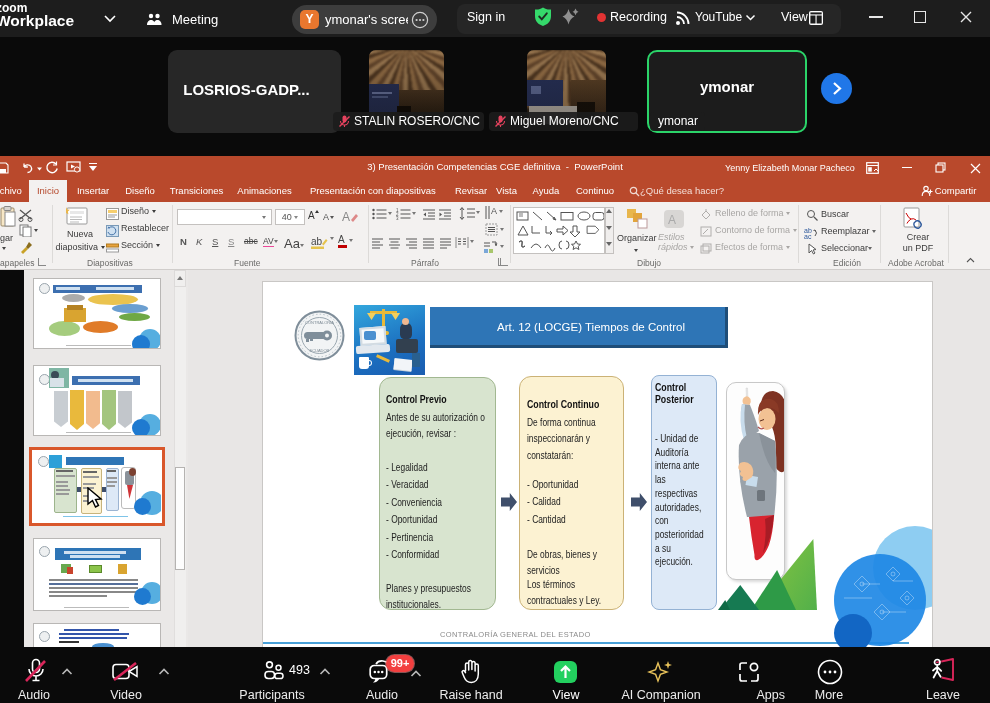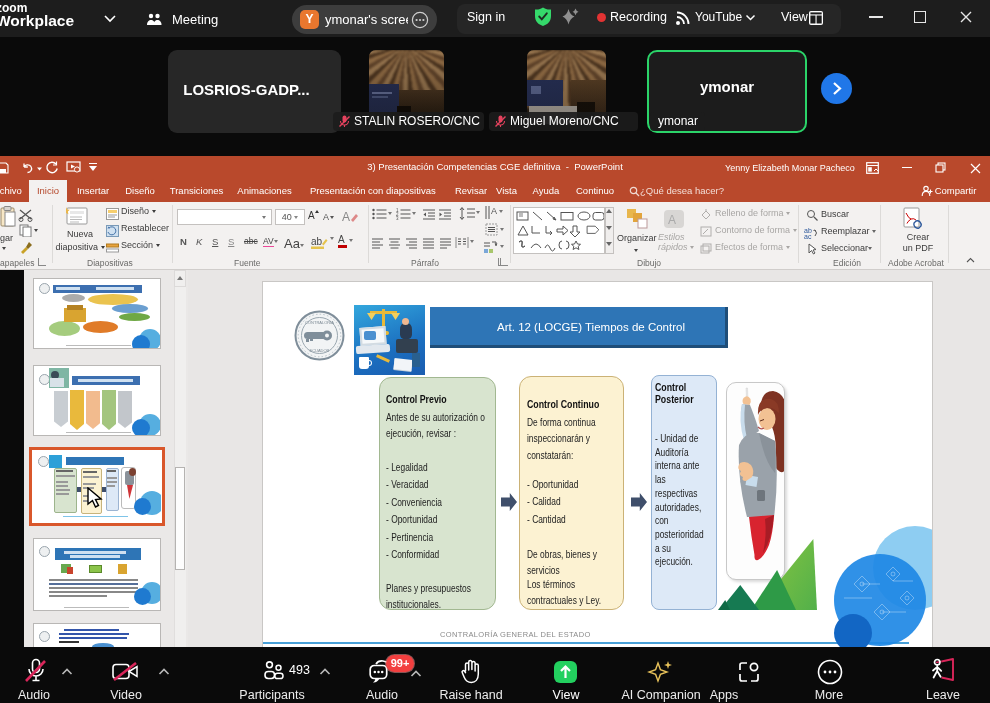--- a/index.html
+++ b/index.html
@@ -738,21 +738,21 @@
     <svg class="abs" style="left:647px;top:9px" width="28" height="26" viewBox="0 0 28 26">
       <path d="M11 4 L13.4 10.6 L20 13 L13.4 15.4 L11 22 L8.6 15.4 L2 13 L8.6 10.6 Z" stroke="#e8c25a" stroke-width="1.4" fill="none"></path>
       <path d="M21 2 L22 5 L25 6 L22 7 L21 10 L20 7 L17 6 L20 5 Z" fill="#e8c25a"></path>
     </svg>
     <div class="bt-label" style="left:621px;top:38px;width:80px;">AI Companion</div>
 
     <svg class="abs" style="left:737px;top:10px" width="24" height="24" viewBox="0 0 24 24">
       <path d="M10 3 H5 a2 2 0 0 0-2 2 v5 M3 14 v5 a2 2 0 0 0 2 2 h5 M14 21 h5 a2 2 0 0 0 2-2 v-5" stroke="#fff" stroke-width="1.7" fill="none"></path>
       <circle cx="17" cy="7" r="3.6" stroke="#fff" stroke-width="1.7" fill="none"></circle>
     </svg>
-    <div class="bt-label" style="left:694px;top:38px;width:60px;">Apps</div>
+    <div class="bt-label" style="left:725px;top:38px;width:60px;text-align:right;">Apps</div>
 
     <svg class="abs" style="left:817px;top:9px" width="26" height="26" viewBox="0 0 26 26">
       <circle cx="13" cy="13" r="11.5" stroke="#fff" stroke-width="1.6" fill="none"></circle>
       <circle cx="8" cy="13" r="1.4" fill="#fff"></circle>
         <circle cx="13" cy="13" r="1.4" fill="#fff"></circle>
         <circle cx="18" cy="13" r="1.4" fill="#fff"></circle>
     </svg>
     <div class="bt-label" style="left:799px;top:38px;width:60px;">More</div>
 
     <svg class="abs" style="left:929px;top:6px" width="28" height="28" viewBox="0 0 28 28">

